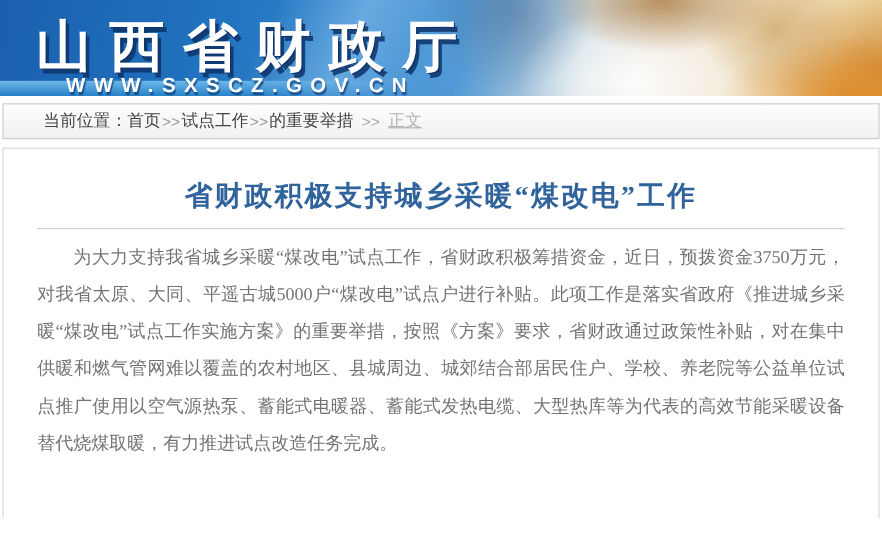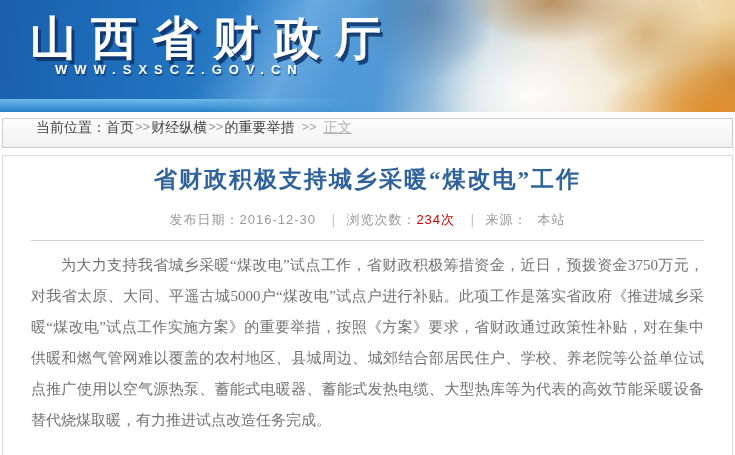--- a/index.html
+++ b/index.html
@@ -7,21 +7,21 @@
   body {
     font-family: "Liberation Sans", "DejaVu Sans", sans-serif;
     background: #ffffff;
     overflow: hidden;
     position: relative;
   }
 
   
   .banner {
     position: relative;
-    height: 112px;
+    height: 80px;
     overflow: hidden;
     background: linear-gradient(100deg,
       #1a5fae 0%, #2071bd 22%, #2e82cb 40%, #4a94d2 52%,
       #9dc0dc 60%, #d3e0e6 66%, #ece5d8 74%, #f2e8d2 84%, #eccf93 100%);
   }
   .banner::before { 
     content: "";
     position: absolute; inset: 0;
     background: linear-gradient(115deg,
       rgba(255,255,255,0) 30%, rgba(150,200,240,0.55) 40%,
@@ -44,50 +44,50 @@
     mask-image: linear-gradient(to right, #000 55%, transparent 100%);
   }
   .site-title {
     position: absolute; left: 30px; top: 12px;
     font-size: 46px; font-weight: bold; color: #ffffff;
     letter-spacing: 15px; line-height: 1.15; white-space: nowrap;
     text-shadow: 3px 4px 0 rgba(13,50,105,0.85), 1px 1px 0 rgba(13,50,105,0.85);
   }
   .site-url {
     position: absolute; left: 55px; top: 62px;
-    font-size: 13px; font-weight: bold; color: #ffffff;
+    font-size: 17px; font-weight: bold; color: #ffffff;
     letter-spacing: 7px; white-space: nowrap;
     text-shadow: 1px 2px 1px rgba(13,50,105,0.7);
   }
 
   
   .breadcrumb {
     margin: 6px 2px 0;
     height: 30px;
     border: 1px solid #cccccc;
     background: linear-gradient(to bottom, #fdfdfd, #f1f1f1);
-    display: flex; 
+    display: flex; align-items: center;
     padding-left: 33px;
     font-size: 14px; color: #444444;
   }
   .breadcrumb a { color: #444444; text-decoration: none; cursor: pointer; font-family: Liberation Serif, serif; }
   .crumb-sep { color: #999999; margin: 0 1px; font-size: 13px; }
   .crumb-sep.wide { margin: 0 7px; color: #aaaaaa; }
   .crumb-current { color: #b3b3b3; text-decoration: underline; }
 
   
   .article-box {
     margin: 7px 2px 0;
     height: 309px;
     border: 1px solid #d9d9d9;
     border-bottom: 0;
     background: #ffffff;
   }
   .article-title {
-    margin-top: 8px;
+    margin-top: 24px;
     text-align: center;
     font-family: "Liberation Serif", "DejaVu Serif", serif;
     font-size: 23px; font-weight: bold;
     letter-spacing: 2px;
     color: #30639c;
   }
   .article-meta {
     margin-top: 16px;
     text-align: center;
     font-size: 13px;
@@ -118,34 +118,29 @@
   <div class="banner-photo"></div>
   <div class="banner-bottom-strip"></div>
   <div class="site-title">山西省财政厅</div>
   <div class="site-url">WWW.SXSCZ.GOV.CN</div>
 </div>
 
 <div class="breadcrumb">
   <span>当前位置：</span>
   <a>首页</a>
   <span class="crumb-sep">&gt;&gt;</span>
-  <a>财经纵横</a>
+  <a>试点工作</a>
   <span class="crumb-sep">&gt;&gt;</span>
   <a>的重要举措</a>
   <span class="crumb-sep wide">&gt;&gt;</span>
   <span class="crumb-current">正文</span>
 </div>
 
 <div class="article-box">
   <div class="article-title">省财政积极支持城乡采暖“煤改电”工作</div>
 
-  <div class="article-meta">
-    <span>发布日期：</span><span>2016-12-30</span>
-    <span class="meta-sep">｜</span><span>浏览次数：</span><span class="meta-views-value">234次</span>
-    <span class="meta-sep">｜</span><span>来源：</span><span class="meta-source-value">本站</span>
-  </div>
 
   <div class="meta-divider"></div>
 
   <div class="article-body">
     <p>为大力支持我省城乡采暖“煤改电”试点工作，省财政积极筹措资金，近日，预拨资金3750万元，对我省太原、大同、平遥古城5000户“煤改电”试点户进行补贴。此项工作是落实省政府《推进城乡采暖“煤改电”试点工作实施方案》的重要举措，按照《方案》要求，省财政通过政策性补贴，对在集中供暖和燃气管网难以覆盖的农村地区、县城周边、城郊结合部居民住户、学校、养老院等公益单位试点推广使用以空气源热泵、蓄能式电暖器、蓄能式发热电缆、大型热库等为代表的高效节能采暖设备替代烧煤取暖，有力推进试点改造任务完成。</p>
   </div>
 </div>
 
 </body></html>

